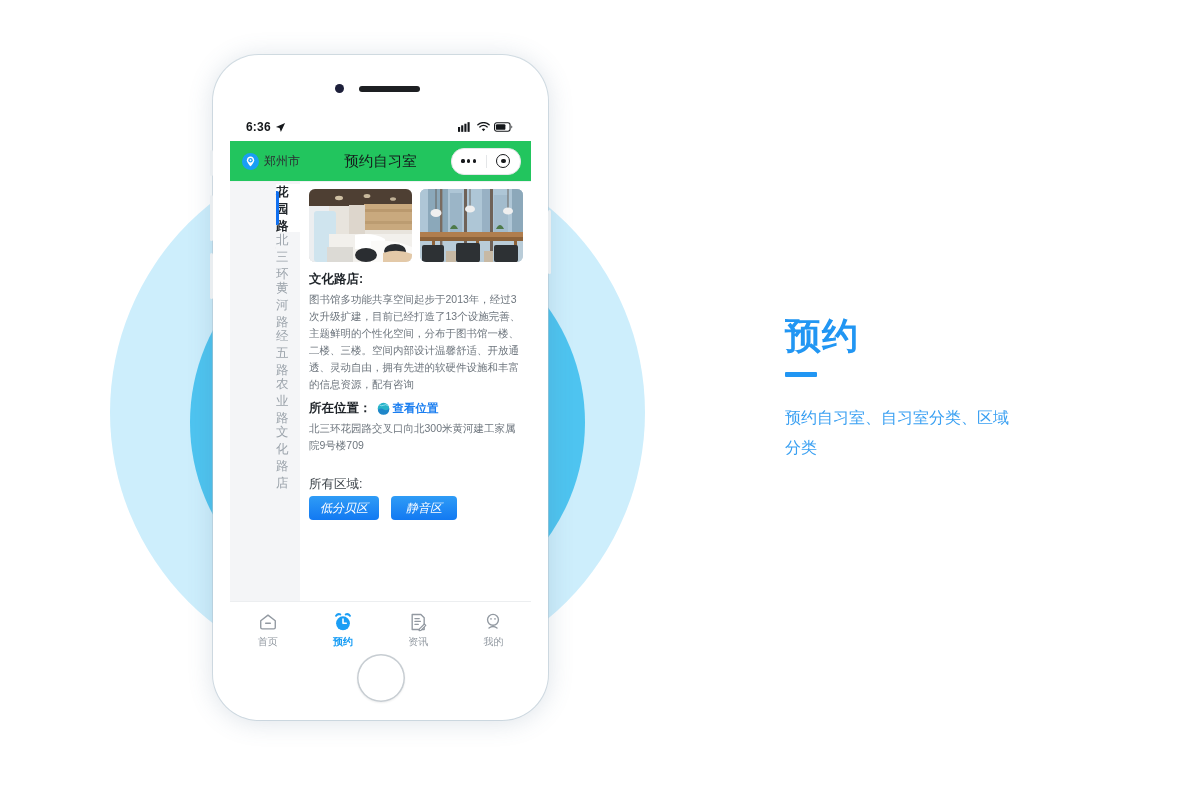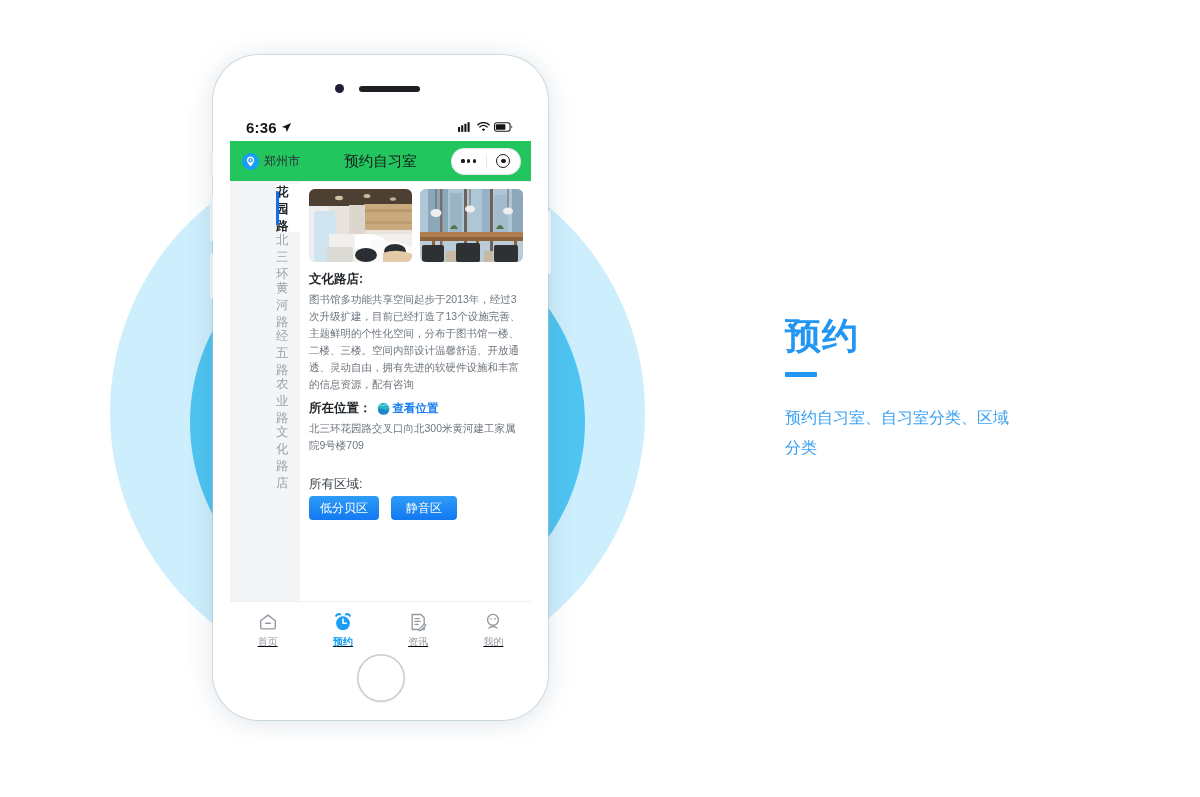--- a/index.html
+++ b/index.html
@@ -107,21 +107,21 @@
   
   #status-bar {
     height: 28px;
     display: flex;
     align-items: center;
     justify-content: space-between;
     padding: 0 18px 0 16px;
     box-sizing: border-box;
   }
   #status-time {
-    font-size: 15px;
+    font-size: 12px;
     font-weight: bold;
     color: #14171a;
     letter-spacing: 0.2px;
     text-align: center;
   }
   #status-left { display: flex; align-items: center; gap: 4px; }
   #status-right { display: flex; align-items: center; gap: 4px; }
   .status-icon { display: block; }
 
   
@@ -279,20 +279,21 @@
     color: #1a7ef0;
     text-decoration: none;
   }
   .block { margin-bottom: 7px; }
   .block.tight { margin-bottom: 22px; }
 
   #tags-row {
     display: flex;
     gap: 12px;
     margin-top: 1px;
+    font-style: italic;
   }
   .tag {
     min-width: 66px;
     height: 24px;
     padding: 0 11px;
     box-sizing: border-box;
     border-radius: 4px;
     background: linear-gradient(180deg, #2f9cf6 0%, #1279f2 100%);
     color: #ffffff;
     font-size: 12px;
@@ -312,21 +313,20 @@
     display: flex;
     align-items: center;
   }
   .tab-item {
     flex: 1;
     display: flex;
     flex-direction: column;
     align-items: center;
     justify-content: center;
     gap: 3px;
-    text-decoration: underline;
   }
   .tab-label {
     font-size: 10px;
     color: #9299a1;
   }
   .tab-item.active .tab-label { color: #1a9ef5; font-weight: bold; }
   .tab-icon { width: 20px; height: 20px; display: block; }
 
   
   #right-panel {

